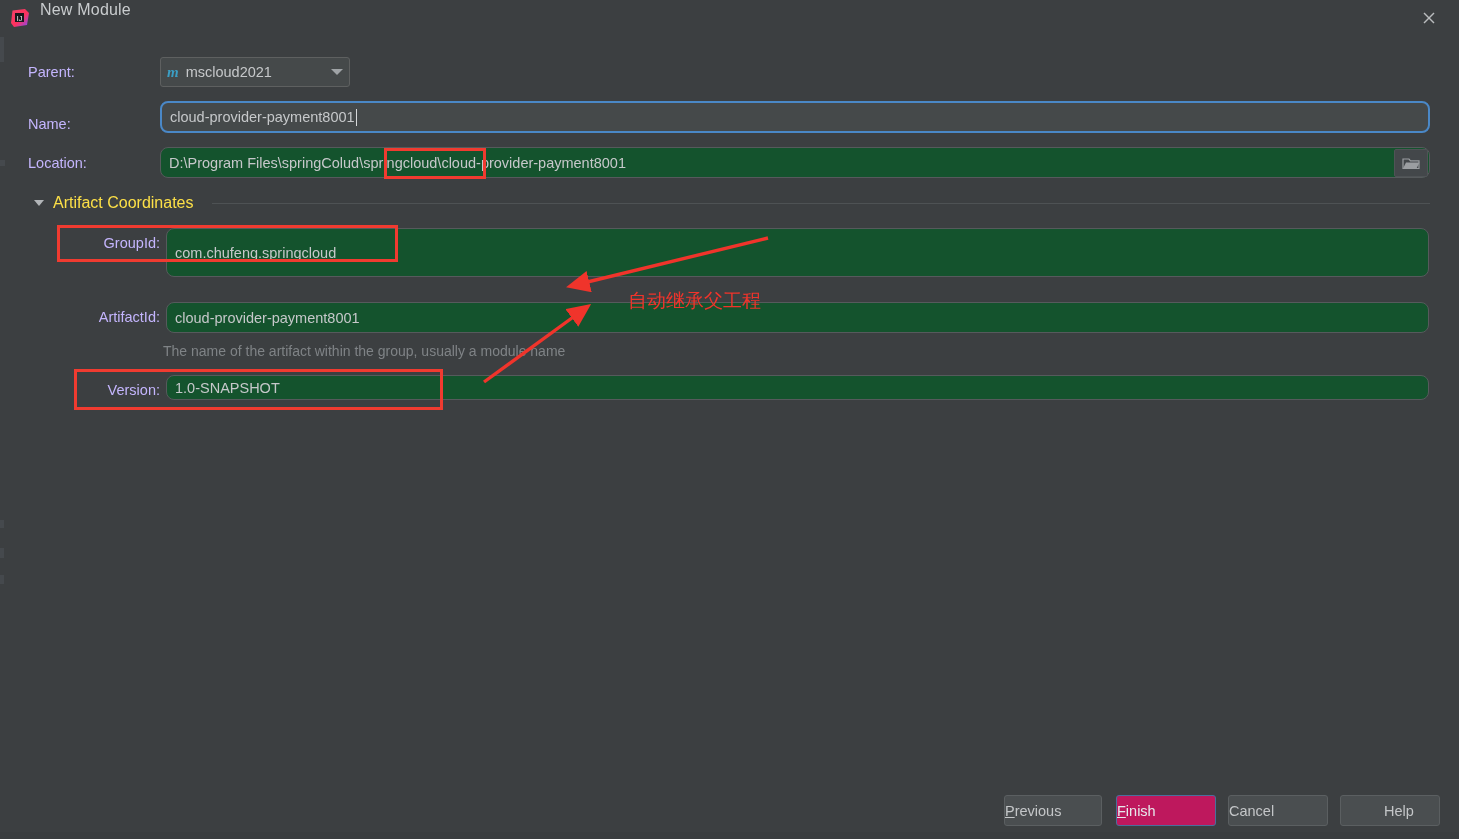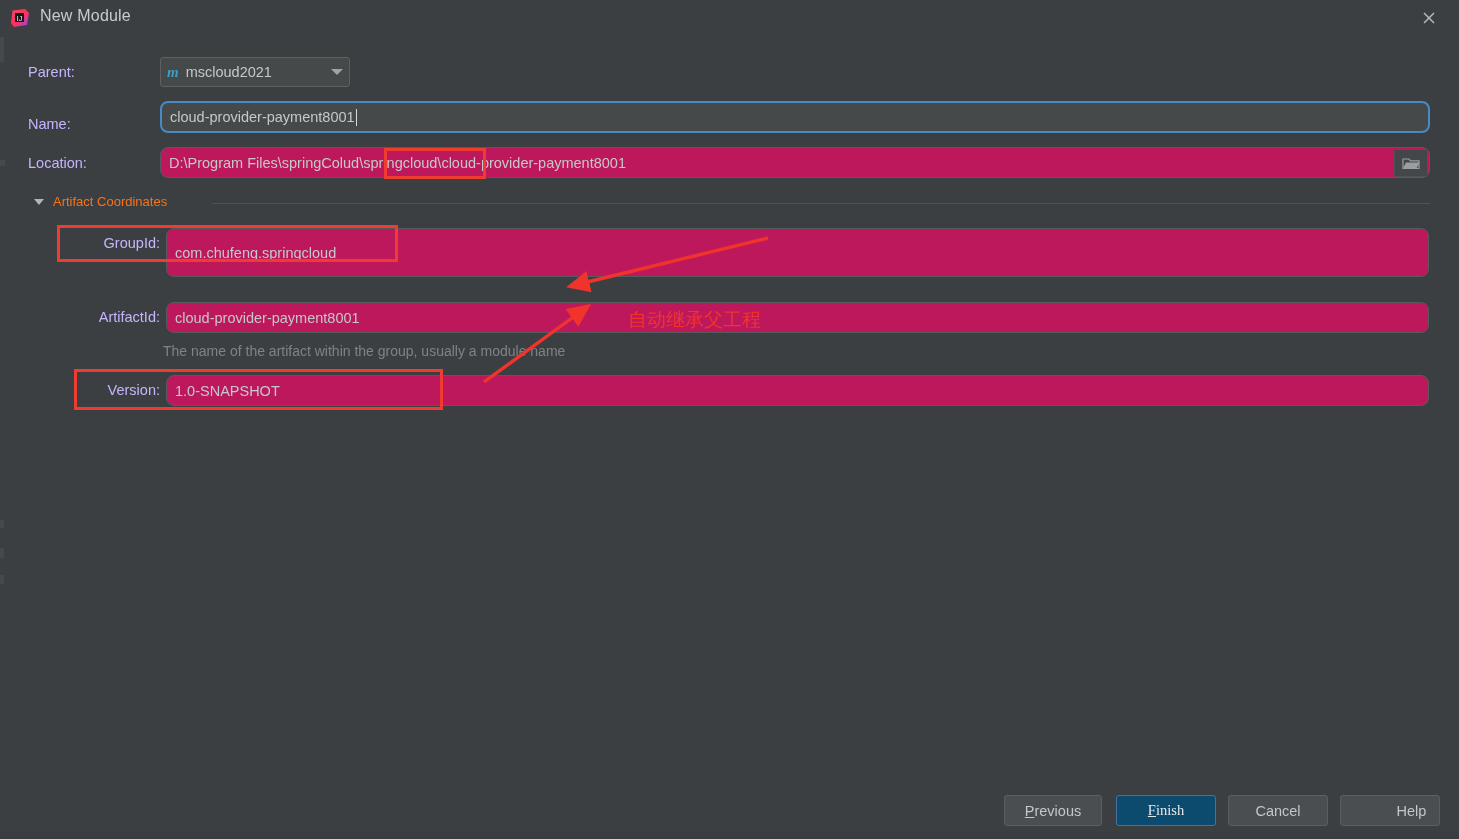--- a/index.html
+++ b/index.html
@@ -32,21 +32,21 @@
     height: 37px;
     background: #3c3f41;
   }
   .title-icon {
     position: absolute;
     left: 10px; top: 8px;
     width: 20px; height: 20px;
   }
   .title-text {
     position: absolute;
-    left: 40px; top: 7px;
+    left: 40px; top: 1px;
     font-size: 16px;
     color: #c9ccce;
     letter-spacing: 0.2px;
   }
   .close-btn {
     position: absolute;
     right: 8px; top: 2px;
     width: 44px; height: 32px;
     display: flex;
     align-items: center;
@@ -79,21 +79,21 @@
     font-size: 14.5px;
     color: #c6c8ca;
     white-space: nowrap;
     overflow: hidden;
   }
   .field.focused {
     border: 2px solid #4a88c7;
     background: #45494a;
   }
   .field.flat {
-    background: #be185d;
+    background: #14532d;
     border: 1px solid #565a5c;
   }
 
   .caret {
     display: inline-block;
     width: 1px;
     height: 17px;
     background: #d6d8da;
     margin-left: 1px;
     vertical-align: middle;
@@ -143,22 +143,22 @@
     border: 1px solid #4f5356;
     border-radius: 2px;
     cursor: default;
   }
 
   
   .section-header {
     position: absolute;
     display: flex;
     align-items: center;
-    font-size: 13px;
-    color: #f97316;
+    font-size: 16px;
+    color: #fde047;
   }
   .section-arrow {
     width: 0; height: 0;
     border-left: 5.5px solid transparent;
     border-right: 5.5px solid transparent;
     border-top: 6px solid #b2b5b8;
     margin-right: 9px;
   }
   .section-rule {
     position: absolute;
@@ -198,34 +198,32 @@
     pointer-events: none;
   }
 
   
   .btn {
     position: absolute;
     box-sizing: border-box;
     height: 31px;
     display: flex;
     align-items: center;
-    justify-content: center;
     font-size: 14.5px;
     color: #c4c6c8;
     background: #4a4e50;
     border: 1px solid #5b5f61;
     border-radius: 3px;
     cursor: default;
     user-select: none;
   }
   .btn.primary {
-    background: #0c4a6e;
+    background: #be185d;
     border: 1px solid #4a6f9c;
     color: #e6e9ec;
-    font-family: Liberation Serif, serif;
   }
   .mn { text-decoration: underline; }
 
   
   .artifact {
     position: absolute;
     background: #4a4f55;
     opacity: 0.65;
   }
   .bottom-strip {
@@ -307,39 +305,39 @@
     <span>com.chufeng.springcloud</span>
   </div>
 
   <span class="label label-right" style="left:40px; top:309px; width:120px;">ArtifactId:</span>
   <div class="field flat" style="left:166px; top:302px; width:1263px; height:31px;">
     <span>cloud-provider-payment8001</span>
   </div>
   <span class="hint" style="left:163px; top:343px;">The name of the artifact within the group, usually a module name</span>
 
   <span class="label label-right" style="left:40px; top:382px; width:120px;">Version:</span>
-  <div class="field flat" style="left:166px; top:375px; width:1263px; height:31px;">
+  <div class="field flat" style="left:166px; top:375px; width:1263px; height:25px;">
     <span>1.0-SNAPSHOT</span>
   </div>
 
   <div class="redbox" style="left:384px; top:148px; width:102px; height:31px;"></div>
   <div class="redbox" style="left:57px; top:225px; width:341px; height:37px;"></div>
   <div class="redbox" style="left:74px; top:369px; width:369px; height:41px;"></div>
 
   <svg class="arrow-layer" viewBox="0 0 1459 839">
     <defs>
       <marker id="arrowhead" markerWidth="7" markerHeight="7" refX="5.5" refY="3.2" orient="auto">
         <polygon points="0 0, 7 3.2, 0 6.4" fill="#f0342b"></polygon>
       </marker>
     </defs>
     <line x1="768" y1="238" x2="571" y2="286" stroke="#f0342b" stroke-width="3.4" marker-end="url(#arrowhead)"></line>
     <line x1="484" y1="382" x2="587" y2="307" stroke="#f0342b" stroke-width="3.4" marker-end="url(#arrowhead)"></line>
   </svg>
 
-  <span class="ann-text" style="left:628px; top:307px;">自动继承父工程</span>
+  <span class="ann-text" style="left:628px; top:288px;">自动继承父工程</span>
 
   <div class="btn" style="left:1004px; top:795px; width:98px;">
     <span><span class="mn">P</span>revious</span>
   </div>
   <div class="btn primary" style="left:1116px; top:795px; width:100px;">
     <span><span class="mn">F</span>inish</span>
   </div>
   <div class="btn" style="left:1228px; top:795px; width:100px;">
     <span>Cancel</span>
   </div>

